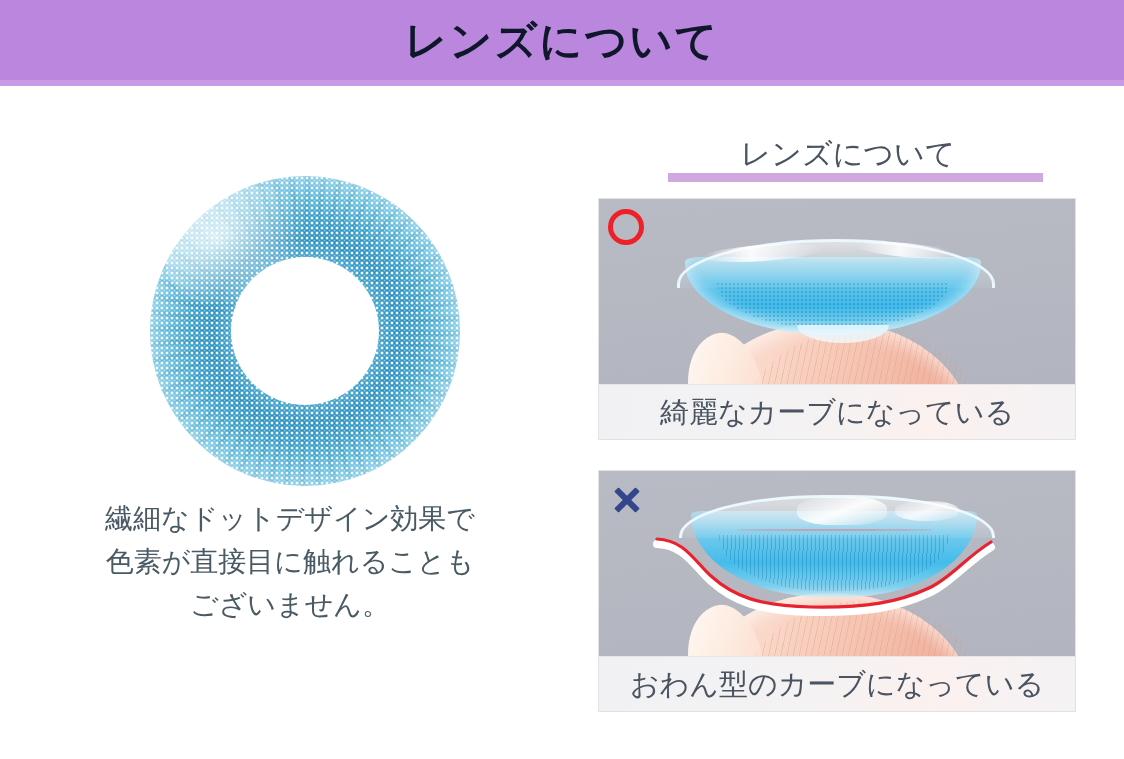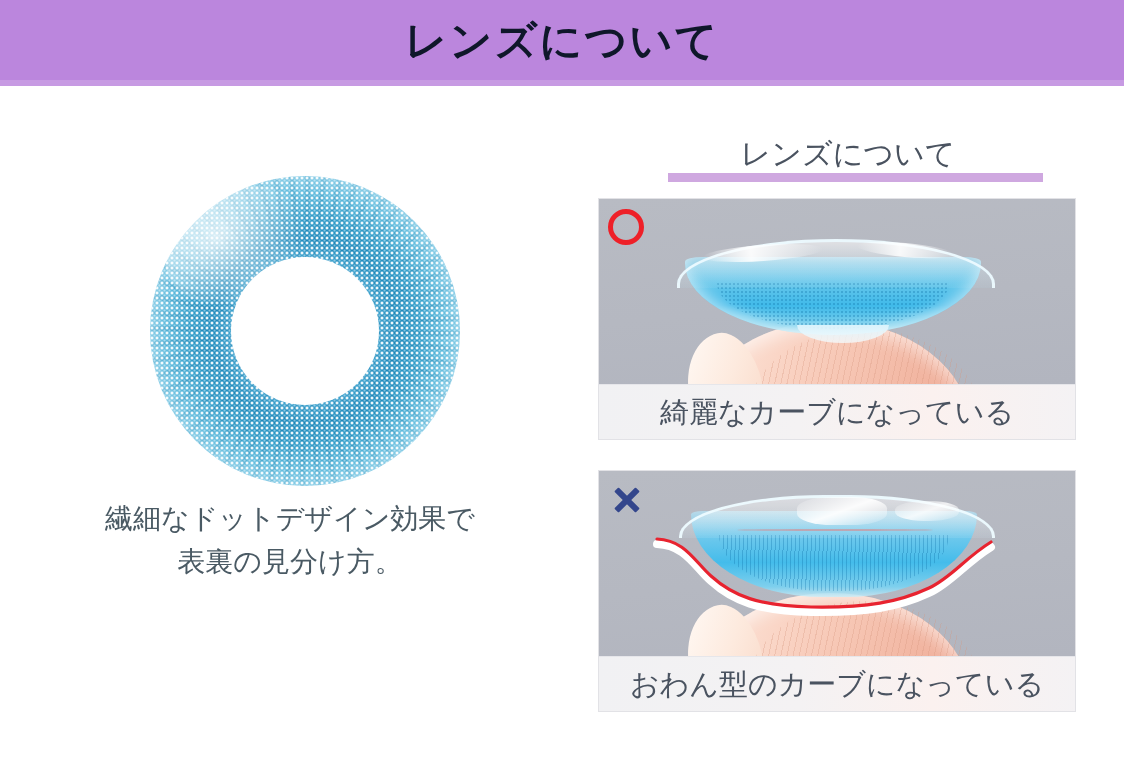--- a/index.html
+++ b/index.html
@@ -338,21 +338,22 @@
       <div class="lens-streaks"></div>
       <div class="lens-dots"></div>
       <div class="lens-dots2"></div>
       <div class="lens-pupil"></div>
       <div class="lens-glint"></div>
       <div class="lens-fade"></div>
     </div>
 
     <div class="lens-caption">
       <span class="line">繊細なドットデザイン効果で</span>
-      <span class="line">表裏の見分け方。</span>
+      <span class="line">色素が直接目に触れることも</span>
+      <span class="line">ございません。</span>
     </div>
 
   </div>
 
   <div class="right-col">
 
     <div class="section-head">
       <div class="bar"></div>
       <div class="txt">レンズについて</div>
     </div>

